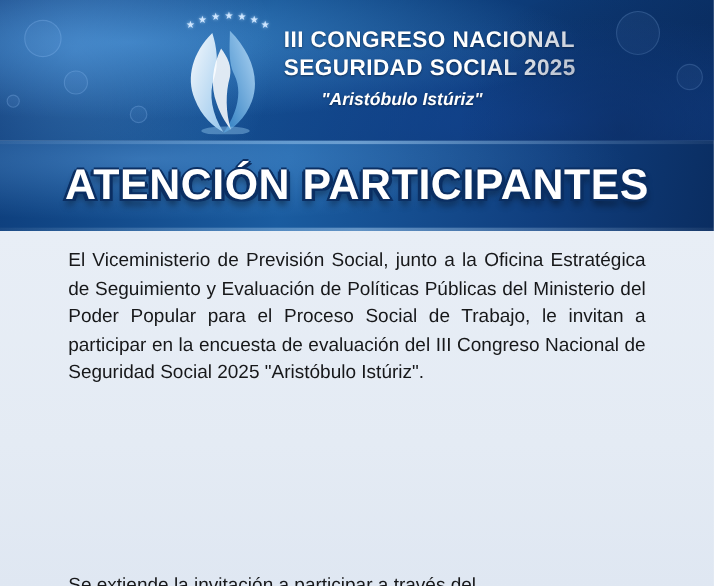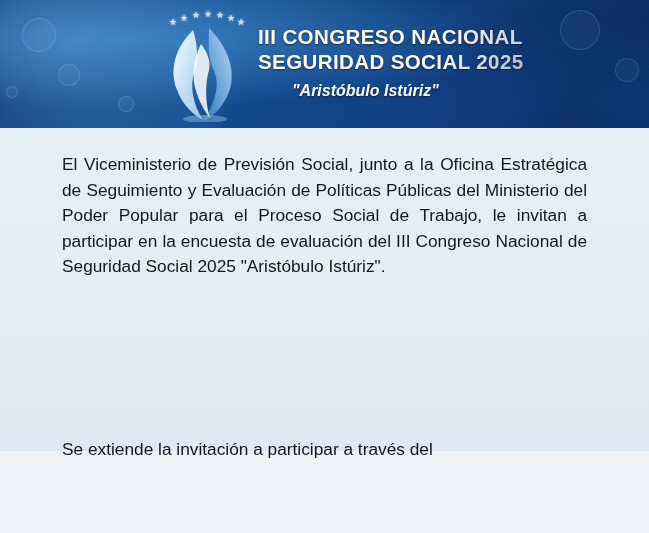--- a/index.html
+++ b/index.html
@@ -137,21 +137,21 @@
   }
   .banner-edge-top { top: 0; }
   .banner-edge-bottom { bottom: 0; }
 
   
   .body-wrap {
     position: relative;
     width: 649px;
     height: 323px;
     background: linear-gradient(180deg, #e8eef6 0%, #e4ebf4 60%, #dfe7f2 100%);
-    padding: 24px 62px 0 62px;
+    padding: 14px 62px 0 62px;
   }
   .body-wrap p {
     margin: 0 0 20px 0;
     font-size: 17.3px;
     line-height: 25.5px;
     color: #17181a;
     text-align: justify;
     text-justify: inter-word;
   }
   .para-clipped {
@@ -209,19 +209,26 @@
       </svg>
     </div>
 
     <div class="titleblock">
       <div class="t-line1">III CONGRESO NACIONAL</div>
       <div class="t-line2">SEGURIDAD SOCIAL 2025</div>
       <div class="t-sub">"Aristóbulo Istúriz"</div>
     </div>
   </div>
 
+  <div class="banner">
+    <div class="banner-edge-top"></div>
+    <div class="banner-inner">
+      <h1>ATENCIÓN PARTICIPANTES</h1>
+    </div>
+    <div class="banner-edge-bottom"></div>
+  </div>
 
   <div class="body-wrap">
     <p>El Viceministerio de Previsión Social, junto a la Oficina Estratégica de Seguimiento y Evaluación de Políticas Públicas del Ministerio del Poder Popular para el Proceso Social de Trabajo, le invitan a participar en la encuesta de evaluación del III Congreso Nacional de Seguridad Social 2025 "Aristóbulo Istúriz".</p>
     <div class="para-clipped">Se extiende la invitación a participar a través del</div>
   </div>
 
 </div>
 
 </body></html>

